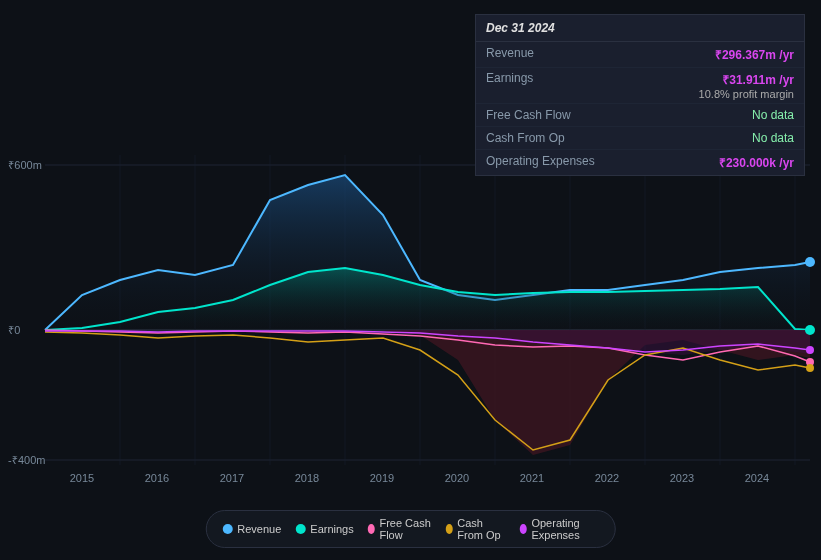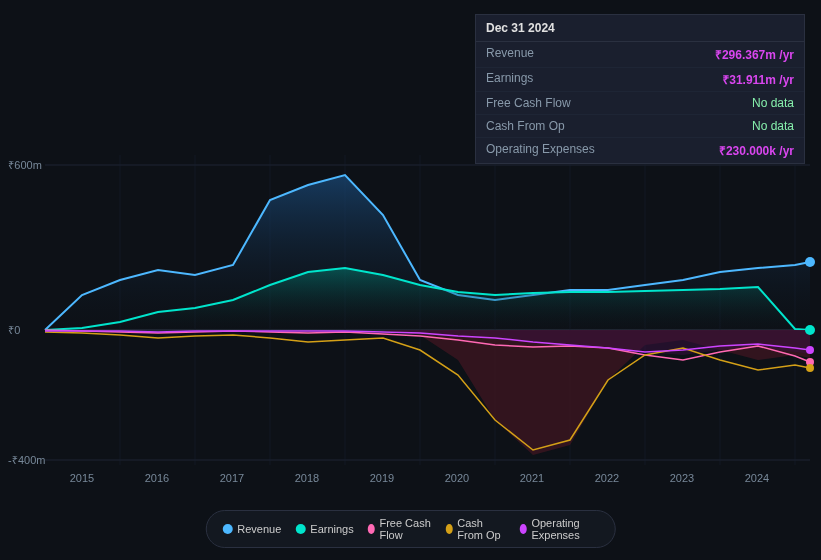--- a/index.html
+++ b/index.html
@@ -24,20 +24,21 @@
       z-index: 10;
       font-size: 12px;
     }
     .tooltip-header {
       background: #1a1f2e;
       padding: 6px 10px;
       color: #e0e0e0;
       font-size: 12px;
       font-weight: bold;
       border-bottom: 1px solid #2a3040;
+      font-style: italic;
     }
     .tooltip-row {
       display: flex;
       justify-content: space-between;
       padding: 4px 10px;
       border-bottom: 1px solid #1e2535;
     }
     .tooltip-row:last-child { border-bottom: none; }
     .tooltip-label { color: #8899aa; }
     .tooltip-value { color: #d946ef; font-weight: bold; }
@@ -98,20 +99,21 @@
       <span>₹296.367m</span> <span>/yr</span>
     </span>
   </div>
   <div class="tooltip-row-multi">
     <div class="row-top">
       <span class="tooltip-label">Earnings</span>
       <span class="tooltip-value">
         <span>₹31.911m</span> <span>/yr</span>
       </span>
     </div>
+    <div style="text-align:right; color:#aaa; font-size:11px; padding-right:0;">10.8% profit margin</div>
   </div>
   <div class="tooltip-row">
     <span class="tooltip-label">Free Cash Flow</span>
     <span class="tooltip-value no-data">No data</span>
   </div>
   <div class="tooltip-row">
     <span class="tooltip-label">Cash From Op</span>
     <span class="tooltip-value no-data">No data</span>
   </div>
   <div class="tooltip-row">

